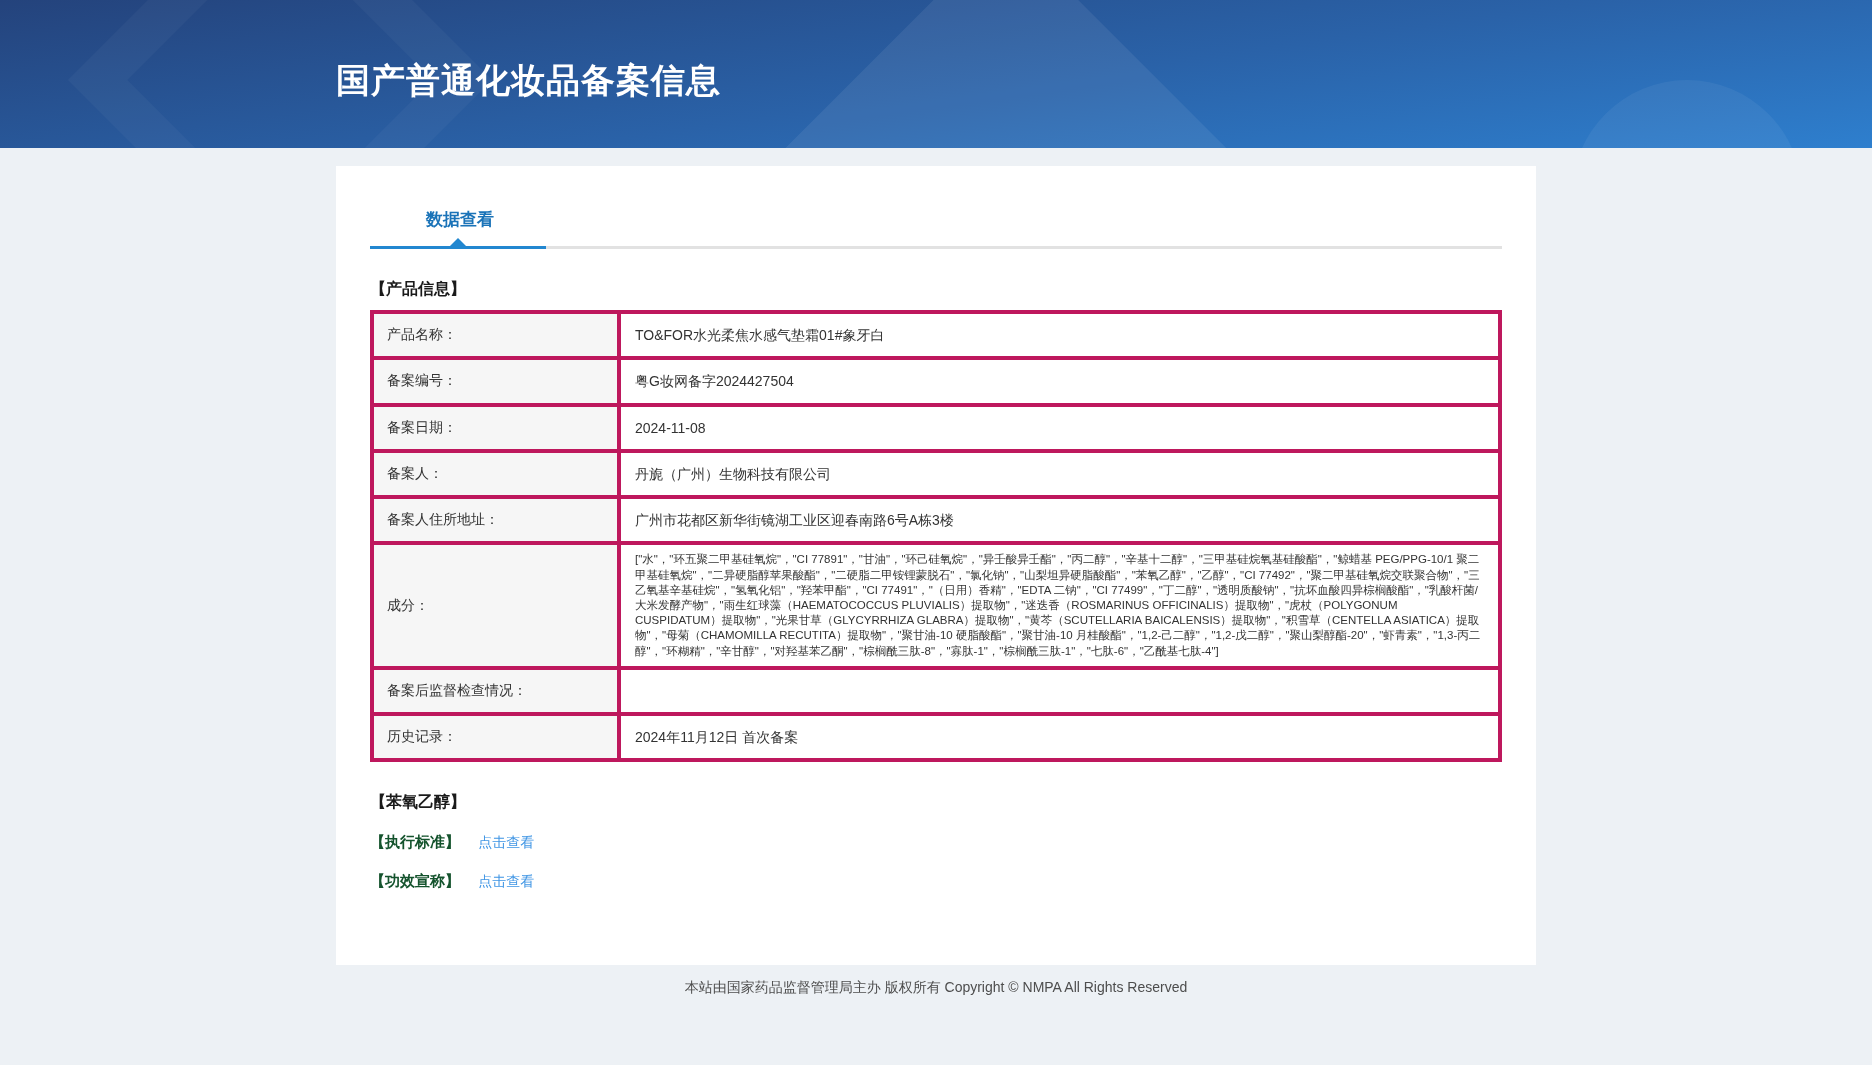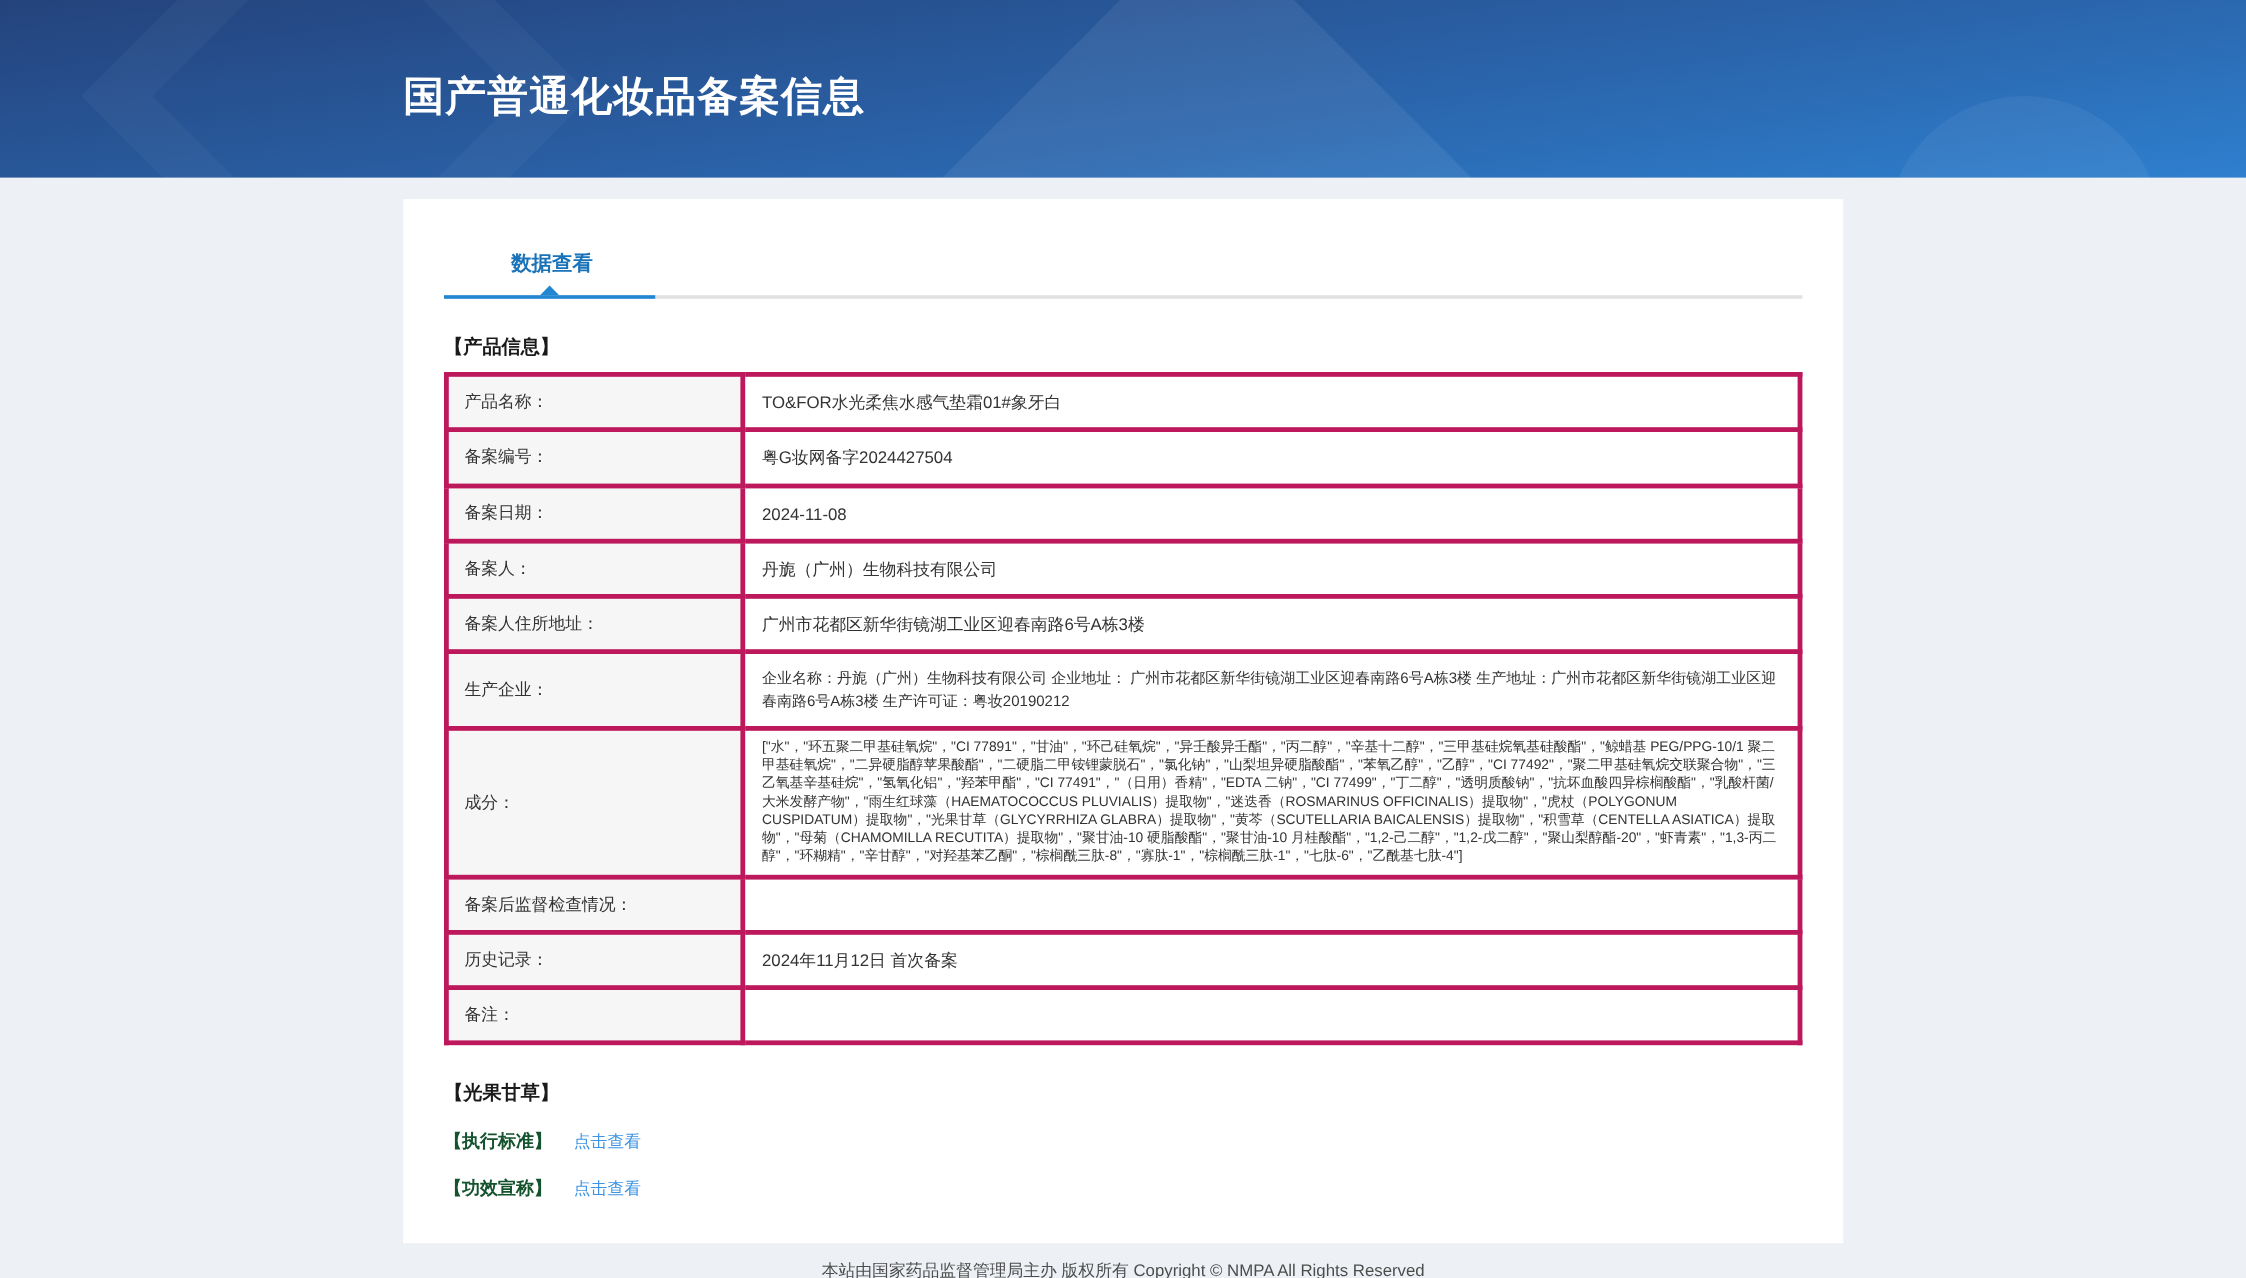--- a/index.html
+++ b/index.html
@@ -162,44 +162,36 @@
         <td class="val">2024-11-08</td>
       </tr>
       <tr>
         <td class="lbl">备案人：</td>
         <td class="val">丹旎（广州）生物科技有限公司</td>
       </tr>
       <tr>
         <td class="lbl">备案人住所地址：</td>
         <td class="val">广州市花都区新华街镜湖工业区迎春南路6号A栋3楼</td>
       </tr>
-      <tr class="r-qiye">
-        <td class="lbl">生产企业：</td>
-        <td class="val">企业名称：丹旎（广州）生物科技有限公司 企业地址： 广州市花都区新华街镜湖工业区迎春南路6号A栋3楼 生产地址：广州市花都区新华街镜湖工业区迎春南路6号A栋3楼 生产许可证：粤妆20190212</td>
-      </tr>
       <tr class="r-chengfen">
         <td class="lbl">成分：</td>
         <td class="val">["水"，"环五聚二甲基硅氧烷"，"CI 77891"，"甘油"，"环己硅氧烷"，"异壬酸异壬酯"，"丙二醇"，"辛基十二醇"，"三甲基硅烷氧基硅酸酯"，"鲸蜡基 PEG/PPG-10/1 聚二甲基硅氧烷"，"二异硬脂醇苹果酸酯"，"二硬脂二甲铵锂蒙脱石"，"氯化钠"，"山梨坦异硬脂酸酯"，"苯氧乙醇"，"乙醇"，"CI 77492"，"聚二甲基硅氧烷交联聚合物"，"三乙氧基辛基硅烷"，"氢氧化铝"，"羟苯甲酯"，"CI 77491"，"（日用）香精"，"EDTA 二钠"，"CI 77499"，"丁二醇"，"透明质酸钠"，"抗坏血酸四异棕榈酸酯"，"乳酸杆菌/大米发酵产物"，"雨生红球藻（HAEMATOCOCCUS PLUVIALIS）提取物"，"迷迭香（ROSMARINUS OFFICINALIS）提取物"，"虎杖（POLYGONUM CUSPIDATUM）提取物"，"光果甘草（GLYCYRRHIZA GLABRA）提取物"，"黄芩（SCUTELLARIA BAICALENSIS）提取物"，"积雪草（CENTELLA ASIATICA）提取物"，"母菊（CHAMOMILLA RECUTITA）提取物"，"聚甘油-10 硬脂酸酯"，"聚甘油-10 月桂酸酯"，"1,2-己二醇"，"1,2-戊二醇"，"聚山梨醇酯-20"，"虾青素"，"1,3-丙二醇"，"环糊精"，"辛甘醇"，"对羟基苯乙酮"，"棕榈酰三肽-8"，"寡肽-1"，"棕榈酰三肽-1"，"七肽-6"，"乙酰基七肽-4"]</td>
       </tr>
       <tr>
         <td class="lbl">备案后监督检查情况：</td>
         <td class="val"></td>
       </tr>
       <tr>
         <td class="lbl">历史记录：</td>
         <td class="val">2024年11月12日 首次备案</td>
       </tr>
-      <tr>
-        <td class="lbl">备注：</td>
-        <td class="val"></td>
-      </tr>
     </tbody>
   </table>
 
-  <div class="section-title">【光果甘草】</div>
+  <div class="section-title">【苯氧乙醇】</div>
 
 
   <div class="std-row">
     <span class="bold-lbl">【执行标准】</span>
     <a class="lnk">点击查看</a>
   </div>
 
   <div class="std-row">
     <span class="bold-lbl">【功效宣称】</span>
     <a class="lnk">点击查看</a>

